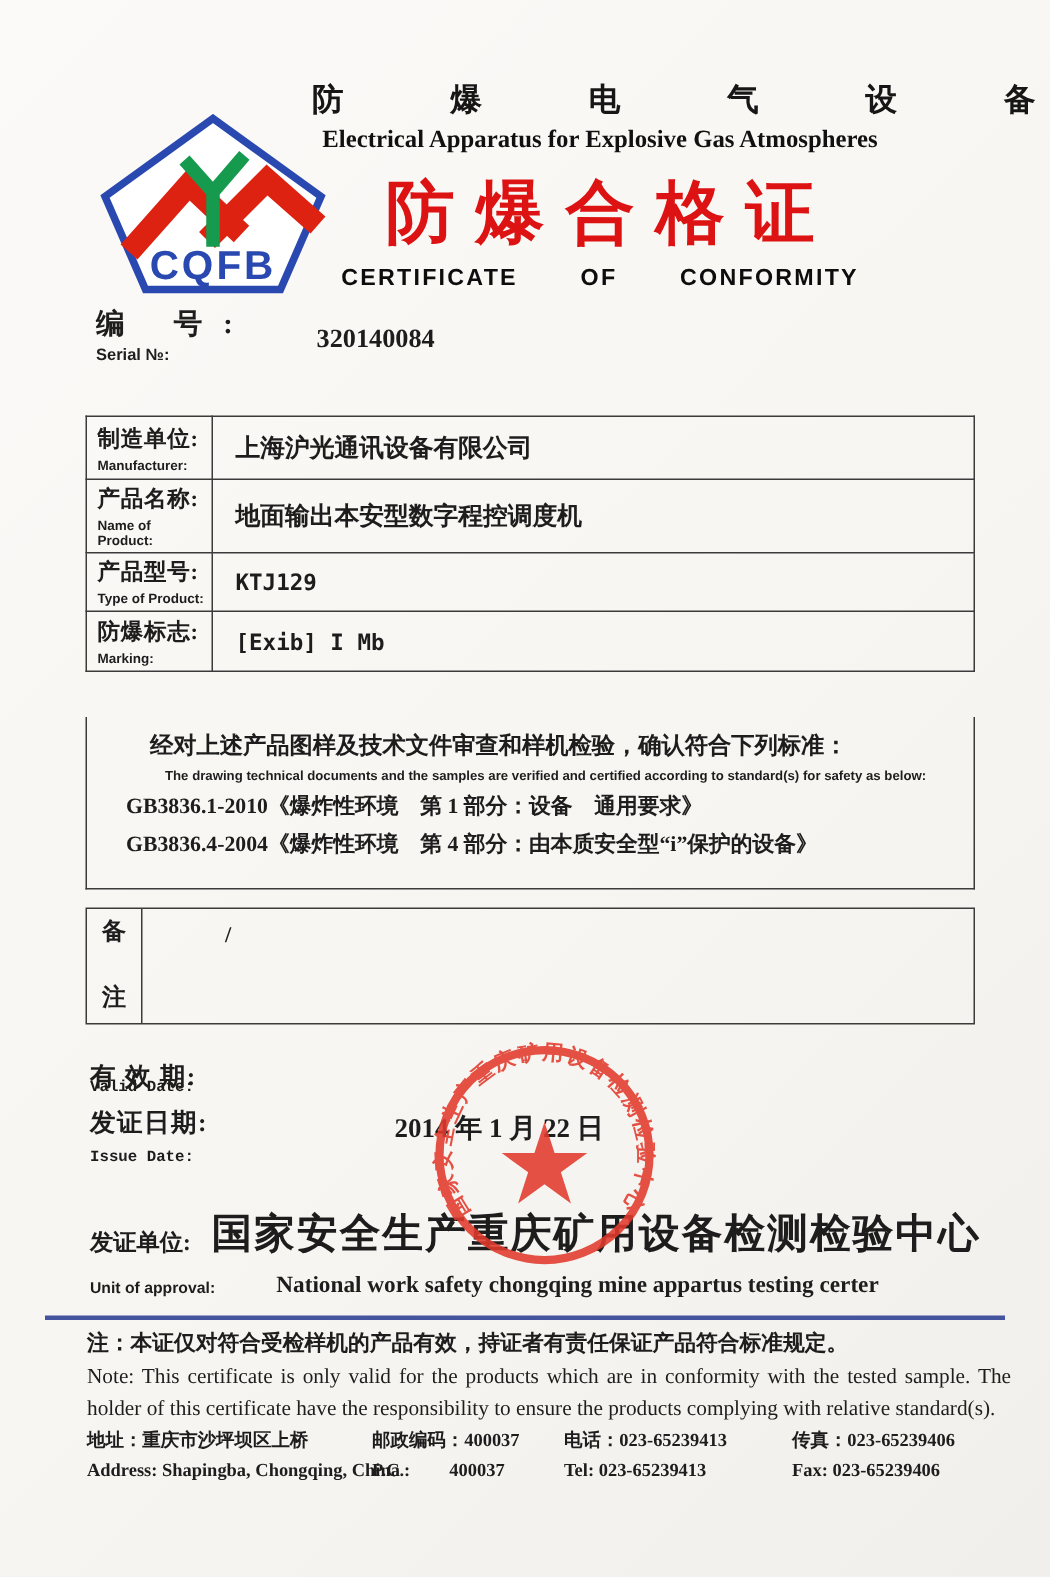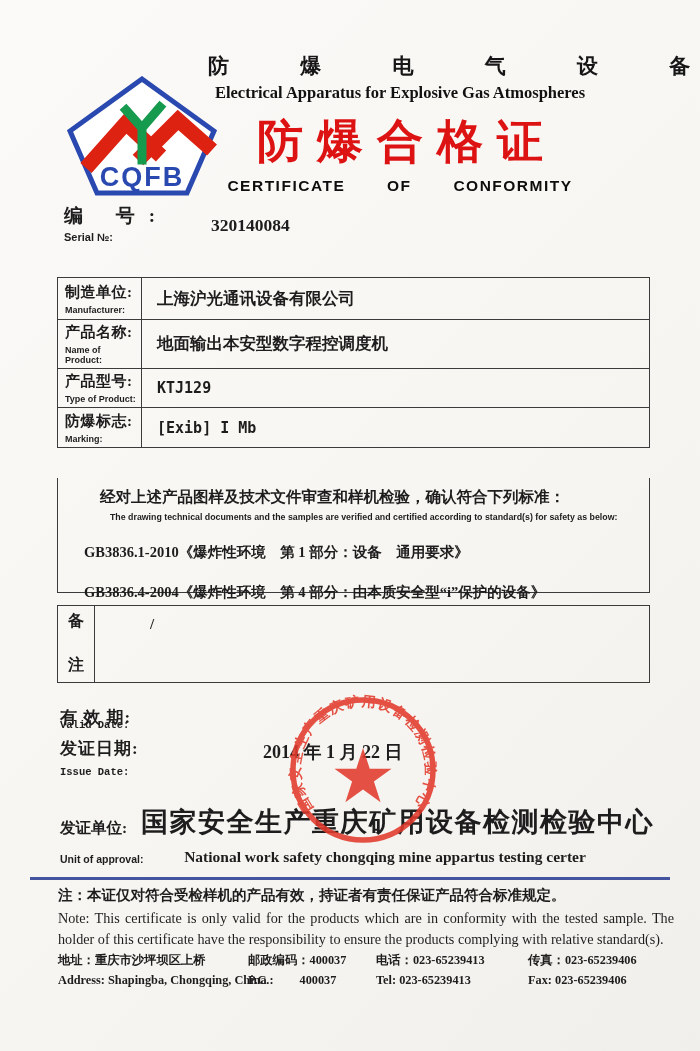--- a/index.html
+++ b/index.html
@@ -40,21 +40,21 @@
   td.val { padding-left:15px; font-size:16.5px; font-weight:600; }
   td.val .lat { font-family:"DejaVu Sans Mono","Liberation Mono",monospace; font-weight:bold; font-size:15px; }
   tr.r1 td { height:42px; } tr.r2 td { height:40px; } tr.r3 td { height:38px; }
   tr.r4 td { height:60px; } tr.r5 td { height:40px; }
   .spec-line { font-size:15.5px; line-height:19.5px; font-weight:600; }
 
   
   .standards { position:absolute; left:57px; top:478px; width:593px; height:115px; border:1.6px solid #3b3b3b; border-top:none; padding:9px 14px 0 14px; }
   .std-cn { font-size:15.5px; font-weight:bold; padding-left:28px; }
   .std-en { font-size:8.8px; font-weight:bold; font-family:"Liberation Sans",sans-serif; padding-left:38px; margin-top:4px; }
-  .std-item { font-size:14.5px; font-weight:600; padding-left:12px; margin-top:21px; }
+  .std-item { font-size:14.5px; font-weight:600; padding-left:12px; margin-top:6px; }
 
   
   .remarks { position:absolute; left:57px; top:605px; width:593px; height:78px; border:1.6px solid #3b3b3b; display:flex; }
   .rem-lbl { width:37px; border-right:1.6px solid #3b3b3b; display:flex; flex-direction:column; justify-content:space-between; align-items:center; padding:5px 0 6px 0; font-size:16px; font-weight:bold; }
   .rem-val { flex:1; padding:10px 0 0 55px; font-size:15px; font-weight:600; }
 
   
   .bottom { position:absolute; left:0; top:690px; width:700px; height:361px; }
   .fld-cn { font-size:17px; font-weight:bold; letter-spacing:1px; white-space:nowrap; }
   .fld-en { font-size:10.5px; font-weight:bold; font-family:Liberation Mono, monospace; }

